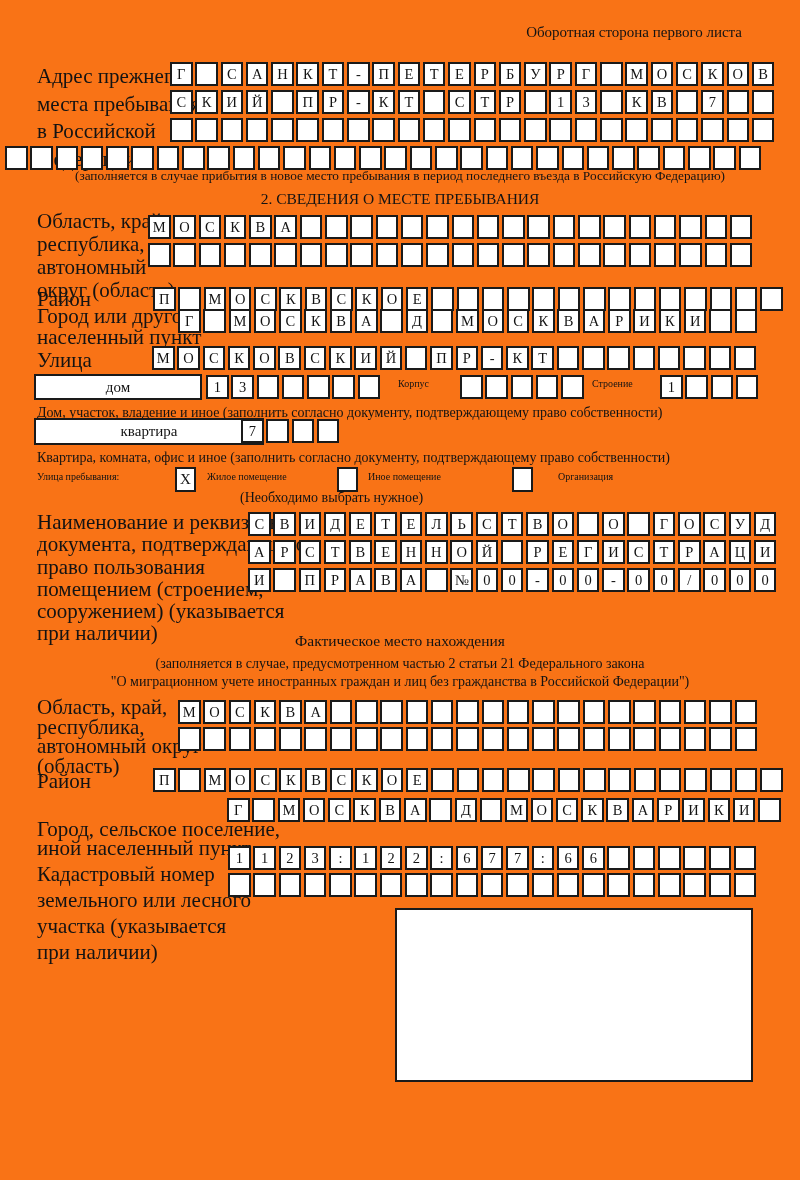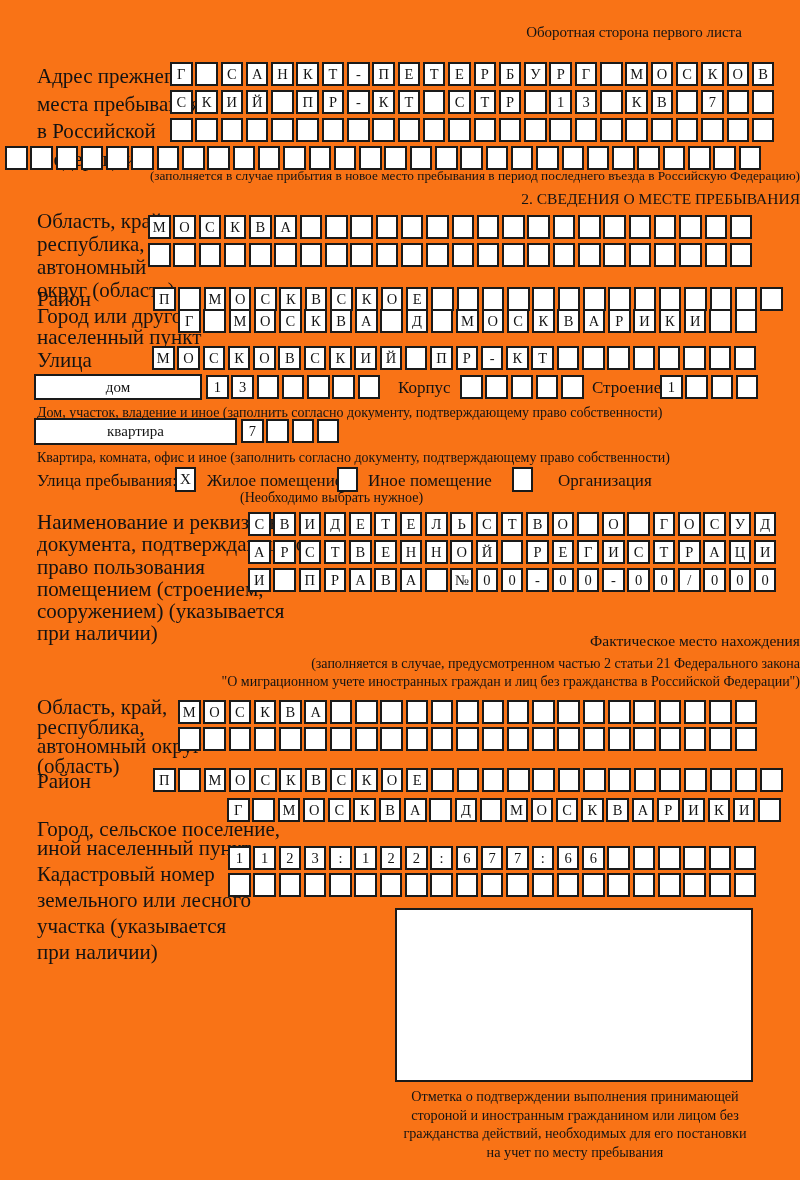--- a/index.html
+++ b/index.html
@@ -1,30 +1,30 @@
 <!DOCTYPE html>
 <html><head>
 <meta charset="utf-8">
 <style>
   html,body{margin:0;padding:0;background:#f6f6f6}
   #page{position:relative;width:800px;height:1180px;background:#f97316;margin:0 auto;
         font-family:"Liberation Serif",serif;color:#131313;overflow:hidden}
   .lbl{position:absolute;font-size:21px;line-height:20px;white-space:pre-line}
   .cap{position:absolute;font-size:13.5px;white-space:pre-line}
-  .center{left:0;right:0;text-align:right}
+  .center{left:0;right:0;text-align:center}
   .b{font-weight:normal}
   .cellrow{position:absolute;display:flex;gap:2.8px}
   .cell{box-sizing:border-box;flex:0 0 22.5px;width:22.5px;height:24px;border:2px solid #1a1a1a;
         background:#fff;display:flex;align-items:center;justify-content:center;
         font-size:14.5px;line-height:1}
   .wbox{position:absolute;box-sizing:border-box;border:2px solid #1a1a1a;background:#fff;
         display:flex;align-items:center;justify-content:center;font-size:15px}
   .chk{position:absolute;box-sizing:border-box;width:21px;height:25px;border:2px solid #1a1a1a;
        background:#fff;display:flex;align-items:center;justify-content:center;font-size:15px}
-  .opt{position:absolute;font-size:17px}
+  .opt{position:absolute;font-size:10px}
 </style>
 </head>
 <body>
 
 <div id="page">
 
   <div class="lbl" style="top:22px;right:58px;font-size:15px">Оборотная сторона первого листа</div>
 
   <div class="lbl" style="left:37px;top:63px;line-height:27.5px">Адрес прежнего
 места пребывания
@@ -41,21 +41,21 @@
   <div class="lbl" style="left:37px;top:289px">Район</div>
   <div class="lbl" style="left:37px;top:306px;line-height:21px">Город или другой
 населенный пункт</div>
   <div class="lbl" style="left:37px;top:350px">Улица</div>
 
   <div class="wbox" style="left:34px;top:374px;width:168px;height:26px">дом</div>
   <div class="opt" style="left:398px;top:378px">Корпус</div>
   <div class="opt" style="left:592px;top:378px">Строение</div>
   <div class="cap" style="left:37px;top:405px;font-size:14px">Дом, участок, владение и иное (заполнить согласно документу, подтверждающему право собственности)</div>
 
-  <div class="wbox" style="left:34px;top:418px;width:203px;height:27px">квартира</div>
+  <div class="wbox" style="left:34px;top:418px;width:230px;height:27px">квартира</div>
   <div class="cap" style="left:37px;top:450px;font-size:14px">Квартира, комната, офис и иное (заполнить согласно документу, подтверждающему право собственности)</div>
 
   <div class="opt" style="left:37px;top:471px">Улица пребывания:</div>
   <div class="chk" style="left:175px;top:467px">
     <span>X</span>
   </div>
   <div class="opt" style="left:207px;top:471px">Жилое помещение</div>
   <div class="chk" style="left:337px;top:467px"></div>
   <div class="opt" style="left:368px;top:471px">Иное помещение</div>
   <div class="chk" style="left:512px;top:467px"></div>
@@ -79,24 +79,20 @@
 (область)</div>
   <div class="lbl" style="left:37px;top:771px">Район</div>
   <div class="lbl" style="left:37px;top:820px;line-height:19px">Город, сельское поселение,
 иной населенный пункт</div>
   <div class="lbl" style="left:37px;top:861px;line-height:26px">Кадастровый номер
 земельного или лесного
 участка (указывается
 при наличии)</div>
 
   <div class="wbox" style="left:395px;top:908px;width:358px;height:174px"></div>
-  <div class="cap" style="left:368px;top:1087px;width:414px;text-align:center;font-size:14.2px;line-height:18.6px">Отметка о подтверждении выполнения принимающей
-стороной и иностранным гражданином или лицом без
-гражданства действий, необходимых для его постановки
-на учет по месту пребывания</div>
 
   <div id="cell-layer">
       <div class="cellrow" style="left: 170px; top: 62px;">
         <span class="cell">Г</span>
         <span class="cell">&nbsp;</span>
         <span class="cell">С</span>
         <span class="cell">А</span>
         <span class="cell">Н</span>
         <span class="cell">К</span>
         <span class="cell">Т</span>

